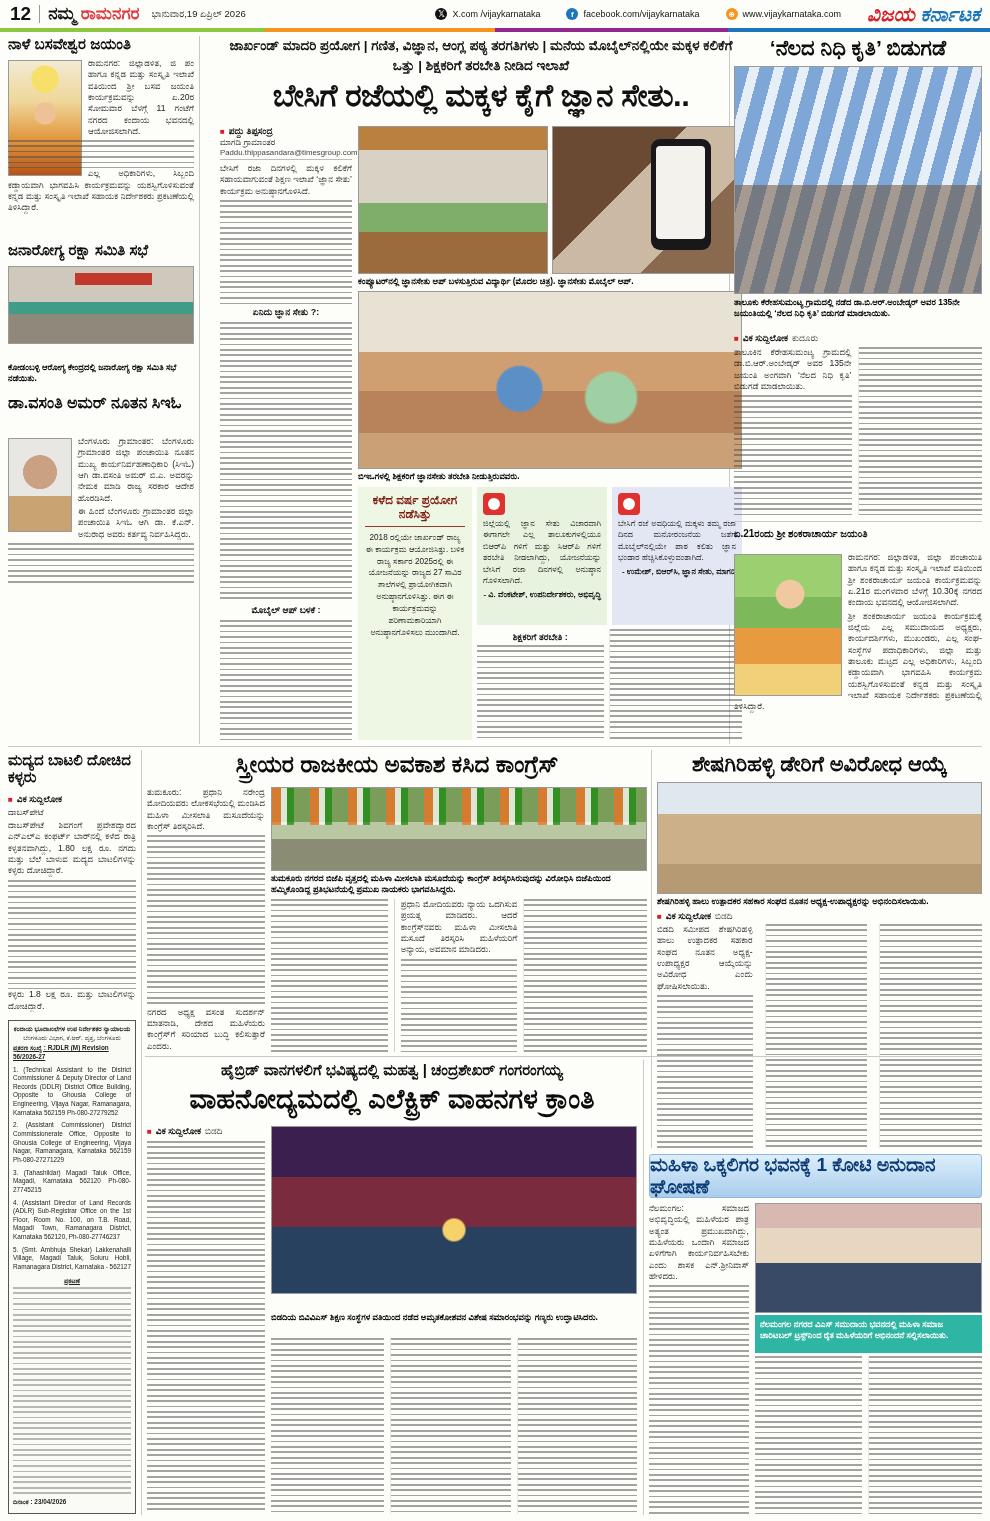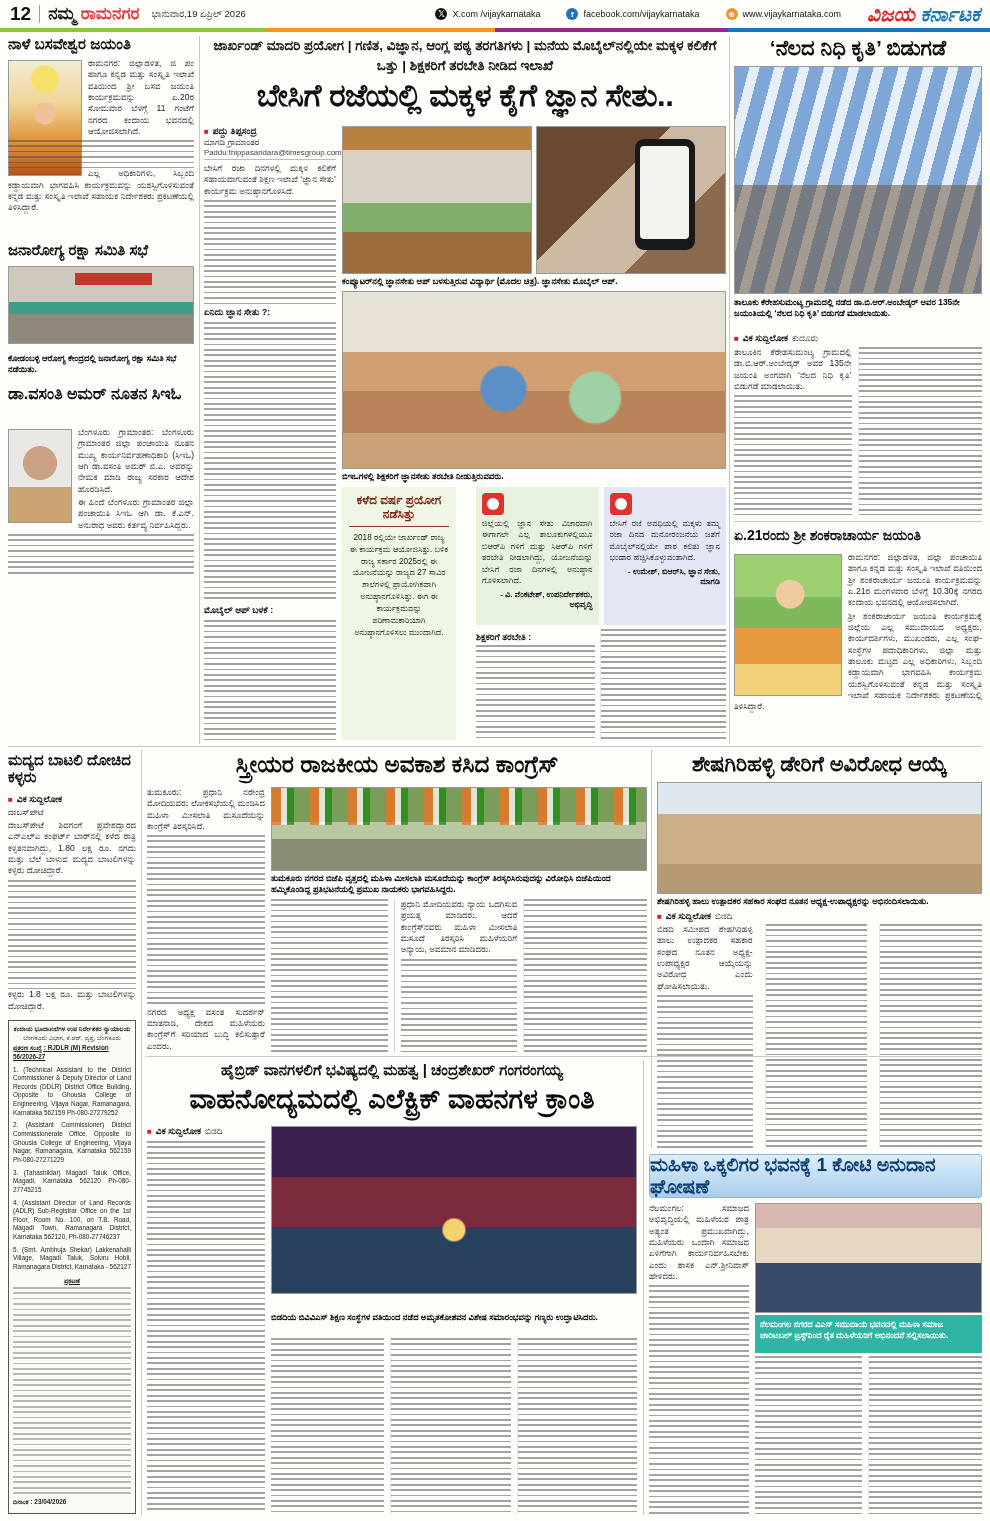--- a/index.html
+++ b/index.html
@@ -30,21 +30,21 @@
   .ah{font-weight:bold;color:#0c0c0c;line-height:1.12;}
   .center{text-align:center;}
   .body-txt{font-size:8.6px;line-height:1.32;text-align:justify;color:#1c1c1c;}
   .gk{background-image:repeating-linear-gradient(to bottom,#4a4a4a 0,#4a4a4a 1.7px,transparent 1.7px,transparent 5.4px);opacity:.5;}
   .gk.lite{opacity:.38;}
   .cap{font-size:8.4px;font-weight:bold;line-height:1.25;color:#000;}
   .byline{display:flex;align-items:center;gap:4px;font-size:9px;font-weight:bold;white-space:nowrap;}
   .byline .sq{color:#d91f26;font-size:8px;}
   .byline .loc{font-weight:normal;color:#333;}
   .email{font-size:7.8px;color:#444;}
-  .subhead{font-size:9px;font-weight:bold;margin:3px 0 2px;}
+  .subhead{font-size:9px;font-weight:bold;margin:3px 0 2px;text-align:center;}
   .flexcol{display:flex;flex-direction:column;}
   .flexrow{display:flex;flex-direction:row;}
   
   .ph{position:relative;border:1px solid #9a9a9a;box-sizing:border-box;overflow:hidden;}
   .ph-basava{background:radial-gradient(circle at 50% 16%,#f7e06a 0 13%,transparent 14%),radial-gradient(circle at 50% 46%,#eec296 0 15%,transparent 16%),linear-gradient(180deg,#f2ead3 0%,#efd79a 35%,#e0943a 70%,#b5541d 100%);}
   .ph-meeting{background:linear-gradient(#c0392b,#c0392b) 62% 10%/42% 16% no-repeat,linear-gradient(180deg,#cfc9bd 0 46%,#3f9c86 46% 62%,#8f897b 62% 100%);}
   .ph-portrait{background:radial-gradient(circle at 50% 36%,#caa183 0 25%,transparent 26%),linear-gradient(180deg,#e9e7e3 0 62%,#caa372 62% 100%);}
   .ph-computer{background:linear-gradient(180deg,#b9803f 0 16%,#d8d2c4 16% 52%,#7fae6b 52% 72%,#9b6b3c 72% 100%);}
   .ph-phone{background:linear-gradient(135deg,#6b4a33 0 40%,#cbb9a4 40% 70%,#8a6a4e 70% 100%);}
   .ph-phone::after{content:"";position:absolute;right:16%;top:8%;width:32%;height:76%;background:#18181a;border-radius:9px;}
@@ -123,31 +123,31 @@
   <div class="abs flexcol" style="left:8px;top:36px;width:186px;height:708px">
     <div class="ah" style="font-size:15px;height:22px">ನಾಳೆ ಬಸವೇಶ್ವರ ಜಯಂತಿ</div>
     <div style="height:178px;overflow:hidden">
       <div class="ph ph-basava" style="float:left;width:74px;height:116px;margin:2px 6px 2px 0"></div>
       <div class="body-txt">ರಾಮನಗರ: ಜಿಲ್ಲಾಡಳಿತ, ಜಿ ಪಂ ಹಾಗೂ ಕನ್ನಡ ಮತ್ತು ಸಂಸ್ಕೃತಿ ಇಲಾಖೆ ವತಿಯಿಂದ ಶ್ರೀ ಬಸವ ಜಯಂತಿ ಕಾರ್ಯಕ್ರಮವನ್ನು ಏ.20ರ ಸೋಮವಾರ ಬೆಳಗ್ಗೆ 11 ಗಂಟೆಗೆ ನಗರದ ಕಂದಾಯ ಭವನದಲ್ಲಿ ಆಯೋಜಿಸಲಾಗಿದೆ.</div>
       <div class="gk" style="height:28px;margin-top:3px"></div>
       <div class="body-txt">ಎಲ್ಲ ಅಧಿಕಾರಿಗಳು, ಸಿಬ್ಬಂದಿ ಕಡ್ಡಾಯವಾಗಿ ಭಾಗವಹಿಸಿ ಕಾರ್ಯಕ್ರಮವನ್ನು ಯಶಸ್ವಿಗೊಳಿಸುವಂತೆ ಕನ್ನಡ ಮತ್ತು ಸಂಸ್ಕೃತಿ ಇಲಾಖೆ ಸಹಾಯಕ ನಿರ್ದೇಶಕರು ಪ್ರಕಟಣೆಯಲ್ಲಿ ತಿಳಿಸಿದ್ದಾರೆ.</div>
     </div>
     <div class="ah" style="font-size:15px;height:24px;margin-top:6px">ಜನಾರೋಗ್ಯ ರಕ್ಷಾ ಸಮಿತಿ ಸಭೆ</div>
     <div class="ph ph-meeting" style="width:186px;height:78px"></div>
-    <div class="cap" style="height:26px;margin-top:9px">ಕೋಡಂಬಳ್ಳಿ ಆರೋಗ್ಯ ಕೇಂದ್ರದಲ್ಲಿ ಜನಾರೋಗ್ಯ ರಕ್ಷಾ ಸಮಿತಿ ಸಭೆ ನಡೆಯಿತು.</div>
+    <div class="cap" style="height:26px;margin-top:18px">ಕೋಡಂಬಳ್ಳಿ ಆರೋಗ್ಯ ಕೇಂದ್ರದಲ್ಲಿ ಜನಾರೋಗ್ಯ ರಕ್ಷಾ ಸಮಿತಿ ಸಭೆ ನಡೆಯಿತು.</div>
     <div class="ah" style="font-size:16px;height:42px;margin-top:6px">ಡಾ.ವಸಂತಿ ಅಮರ್ ನೂತನ ಸಿಇಓ</div>
     <div style="flex:1;overflow:hidden">
       <div class="ph ph-portrait" style="float:left;width:64px;height:94px;margin:2px 6px 2px 0"></div>
       <div class="body-txt">ಬೆಂಗಳೂರು ಗ್ರಾಮಾಂತರ: ಬೆಂಗಳೂರು ಗ್ರಾಮಾಂತರ ಜಿಲ್ಲಾ ಪಂಚಾಯಿತಿ ನೂತನ ಮುಖ್ಯ ಕಾರ್ಯನಿರ್ವಹಣಾಧಿಕಾರಿ (ಸಿಇಓ) ಆಗಿ ಡಾ.ವಸಂತಿ ಅಮರ್ ಬಿ.ಎ. ಅವರನ್ನು ನೇಮಕ ಮಾಡಿ ರಾಜ್ಯ ಸರಕಾರ ಆದೇಶ ಹೊರಡಿಸಿದೆ.</div>
       <div class="body-txt" style="margin-top:2px">ಈ ಹಿಂದೆ ಬೆಂಗಳೂರು ಗ್ರಾಮಾಂತರ ಜಿಲ್ಲಾ ಪಂಚಾಯಿತಿ ಸಿಇಓ ಆಗಿ ಡಾ. ಕೆ.ಎನ್. ಅನುರಾಧ ಅವರು ಕರ್ತವ್ಯ ನಿರ್ವಹಿಸಿದ್ದರು.</div>
       <div class="gk" style="height:40px;margin-top:3px"></div>
     </div>
   </div>
 
-  <div class="abs" style="left:204px;top:36px;width:522px;height:708px">
+  <div class="abs" style="left:220px;top:36px;width:522px;height:708px">
     <div class="kicker center" style="height:42px">ಜಾರ್ಖಂಡ್ ಮಾದರಿ ಪ್ರಯೋಗ | ಗಣಿತ, ವಿಜ್ಞಾನ, ಆಂಗ್ಲ ಪಠ್ಯ ತರಗತಿಗಳು | ಮನೆಯ ಮೊಬೈಲ್‌ನಲ್ಲಿಯೇ ಮಕ್ಕಳ ಕಲಿಕೆಗೆ ಒತ್ತು | ಶಿಕ್ಷಕರಿಗೆ ತರಬೇತಿ ನೀಡಿದ ಇಲಾಖೆ</div>
     <div class="lead-headline center" style="height:44px">ಬೇಸಿಗೆ ರಜೆಯಲ್ಲಿ ಮಕ್ಕಳ ಕೈಗೆ ಜ್ಞಾನ ಸೇತು..</div>
     <div class="flexrow" style="height:614px;gap:6px;margin-top:4px">
 
       <div class="flexcol" style="width:132px;flex:0 0 auto">
         <div class="byline">
             <span class="sq">■</span>
             <span>ಪದ್ದು ತಿಪ್ಪಸಂದ್ರ</span>
           </div>
         <div class="byline loc" style="font-weight:normal;font-size:8.5px">ಮಾಗಡಿ ಗ್ರಾಮಾಂತರ</div>
@@ -161,21 +161,21 @@
       </div>
 
       <div class="flexcol" style="flex:1">
         <div class="flexrow" style="gap:4px;height:148px">
           <div class="ph ph-computer" style="flex:1"></div>
           <div class="ph ph-phone" style="flex:1"></div>
         </div>
         <div class="cap" style="height:13px;margin-top:2px;white-space:nowrap;overflow:hidden">ಕಂಪ್ಯೂಟರ್‌ನಲ್ಲಿ ಜ್ಞಾನಸೇತು ಆಪ್ ಬಳಸುತ್ತಿರುವ ವಿದ್ಯಾರ್ಥಿ (ಮೊದಲ ಚಿತ್ರ). ಜ್ಞಾನಸೇತು ಮೊಬೈಲ್ ಆಪ್.</div>
         <div class="ph ph-class" style="height:178px;margin-top:2px"></div>
         <div class="cap" style="height:13px;margin-top:2px;white-space:nowrap;overflow:hidden">ಬಿಇಒಗಳಲ್ಲಿ ಶಿಕ್ಷಕರಿಗೆ ಜ್ಞಾನಸೇತು ತರಬೇತಿ ನೀಡುತ್ತಿರುವವರು.</div>
-        <div class="flexrow" style="flex:1;gap:20px;margin-top:3px">
+        <div class="flexrow" style="flex:1;gap:5px;margin-top:3px">
           <div class="infobox" style="width:114px;flex:0 0 auto">
             <div class="ib-title">ಕಳೆದ ವರ್ಷ ಪ್ರಯೋಗ ನಡೆಸಿತ್ತು</div>
             <div class="ib-body">2018 ರಲ್ಲಿಯೇ ಜಾರ್ಖಂಡ್ ರಾಜ್ಯ ಈ ಕಾರ್ಯಕ್ರಮ ಆಯೋಜಿಸಿತ್ತು. ಬಳಿಕ ರಾಜ್ಯ ಸರ್ಕಾರ 2025ರಲ್ಲಿ ಈ ಯೋಜನೆಯನ್ನು ರಾಜ್ಯದ 27 ಸಾವಿರ ಶಾಲೆಗಳಲ್ಲಿ ಪ್ರಾಯೋಗಿಕವಾಗಿ ಅನುಷ್ಠಾನಗೊಳಿಸಿತ್ತು. ಈಗ ಈ ಕಾರ್ಯಕ್ರಮವನ್ನು ಪರಿಣಾಮಕಾರಿಯಾಗಿ ಅನುಷ್ಠಾನಗೊಳಿಸಲು ಮುಂದಾಗಿದೆ.</div>
           </div>
           <div class="flexcol" style="flex:1;gap:4px">
             <div class="flexrow" style="gap:5px;height:138px">
               <div class="quotebox qg" style="flex:1">
                 <div class="qicon"></div>
                 <div class="qtext">ಜಿಲ್ಲೆಯಲ್ಲಿ ಜ್ಞಾನ ಸೇತು ವಿಚಾರವಾಗಿ ಈಗಾಗಲೇ ಎಲ್ಲ ತಾಲೂಕುಗಳಲ್ಲಿಯೂ ಬಿಆರ್‌ಪಿ ಗಳಿಗೆ ಮತ್ತು ಸಿಆರ್‌ಪಿ ಗಳಿಗೆ ತರಬೇತಿ ನೀಡಲಾಗಿದ್ದು, ಯೋಜನೆಯನ್ನು ಬೇಸಿಗೆ ರಜಾ ದಿನಗಳಲ್ಲಿ ಅನುಷ್ಠಾನ ಗೊಳಿಸಲಾಗಿದೆ.</div>
                 <div class="qattr">- ವಿ. ವೆಂಕಟೇಶ್, ಉಪನಿರ್ದೇಶಕರು, ಅಭಿವೃದ್ಧಿ</div>
@@ -209,21 +209,21 @@
         <span class="loc">ಕುದೂರು</span>
       </div>
     <div class="flexrow" style="height:168px;gap:6px;margin-top:3px">
       <div class="flexcol" style="flex:1">
         <div class="body-txt">ತಾಲೂಕಿನ ಕೆರೇಹಸುಮಂಟ್ಯ ಗ್ರಾಮದಲ್ಲಿ ಡಾ.ಬಿ.ಆರ್.ಅಂಬೇಡ್ಕರ್ ಅವರ 135ನೇ ಜಯಂತಿ ಅಂಗವಾಗಿ ‘ನೆಲದ ನಿಧಿ ಕೃತಿ’ ಬಿಡುಗಡೆ ಮಾಡಲಾಯಿತು.</div>
         <div class="gk" style="flex:1;margin-top:3px"></div>
       </div>
       <div class="gk colrule" style="flex:1"></div>
     </div>
     <div class="hrule" style="position:static;width:100%;margin:6px 0"></div>
-    <div class="ah" style="font-size:14px;height:24px">ಏ.21ರಂದು ಶ್ರೀ ಶಂಕರಾಚಾರ್ಯ ಜಯಂತಿ</div>
+    <div class="ah" style="font-size:10px;height:24px">ಏ.21ರಂದು ಶ್ರೀ ಶಂಕರಾಚಾರ್ಯ ಜಯಂತಿ</div>
     <div style="flex:1;overflow:hidden">
       <div class="ph ph-shankara" style="float:left;width:108px;height:142px;margin:2px 6px 2px 0"></div>
       <div class="body-txt">ರಾಮನಗರ: ಜಿಲ್ಲಾಡಳಿತ, ಜಿಲ್ಲಾ ಪಂಚಾಯಿತಿ ಹಾಗೂ ಕನ್ನಡ ಮತ್ತು ಸಂಸ್ಕೃತಿ ಇಲಾಖೆ ವತಿಯಿಂದ ಶ್ರೀ ಶಂಕರಾಚಾರ್ಯ ಜಯಂತಿ ಕಾರ್ಯಕ್ರಮವನ್ನು ಏ.21ರ ಮಂಗಳವಾರ ಬೆಳಗ್ಗೆ 10.30ಕ್ಕೆ ನಗರದ ಕಂದಾಯ ಭವನದಲ್ಲಿ ಆಯೋಜಿಸಲಾಗಿದೆ.</div>
       <div class="body-txt" style="margin-top:2px">ಶ್ರೀ ಶಂಕರಾಚಾರ್ಯ ಜಯಂತಿ ಕಾರ್ಯಕ್ರಮಕ್ಕೆ ಜಿಲ್ಲೆಯ ಎಲ್ಲ ಸಮುದಾಯದ ಅಧ್ಯಕ್ಷರು, ಕಾರ್ಯದರ್ಶಿಗಳು, ಮುಖಂಡರು, ಎಲ್ಲ ಸಂಘ-ಸಂಸ್ಥೆಗಳ ಪದಾಧಿಕಾರಿಗಳು, ಜಿಲ್ಲಾ ಮತ್ತು ತಾಲೂಕು ಮಟ್ಟದ ಎಲ್ಲ ಅಧಿಕಾರಿಗಳು, ಸಿಬ್ಬಂದಿ ಕಡ್ಡಾಯವಾಗಿ ಭಾಗವಹಿಸಿ ಕಾರ್ಯಕ್ರಮ ಯಶಸ್ವಿಗೊಳಿಸುವಂತೆ ಕನ್ನಡ ಮತ್ತು ಸಂಸ್ಕೃತಿ ಇಲಾಖೆ ಸಹಾಯಕ ನಿರ್ದೇಶಕರು ಪ್ರಕಟಣೆಯಲ್ಲಿ ತಿಳಿಸಿದ್ದಾರೆ.</div>
     </div>
   </div>
 
   <div class="abs flexcol" style="left:8px;top:752px;width:128px;height:260px">
     <div class="ah" style="font-size:15px;height:40px">ಮದ್ಯದ ಬಾಟಲಿ ದೋಚಿದ ಕಳ್ಳರು</div>
     <div class="byline" style="margin:2px 0">

